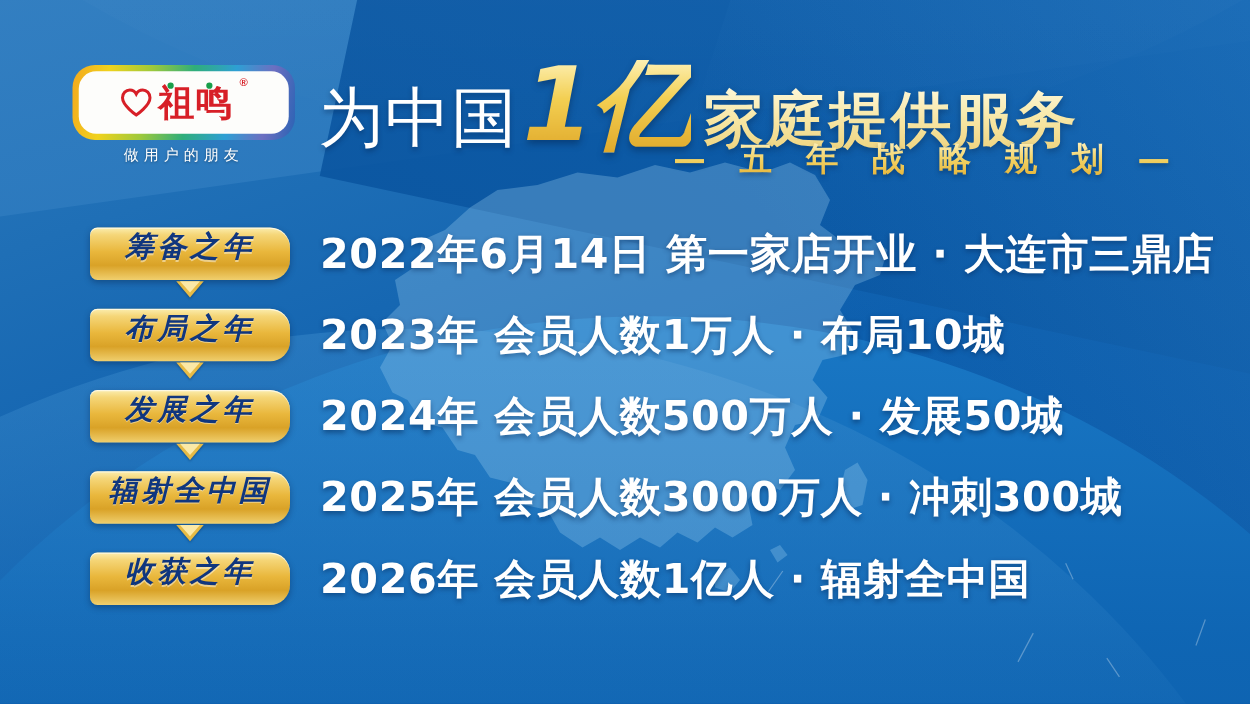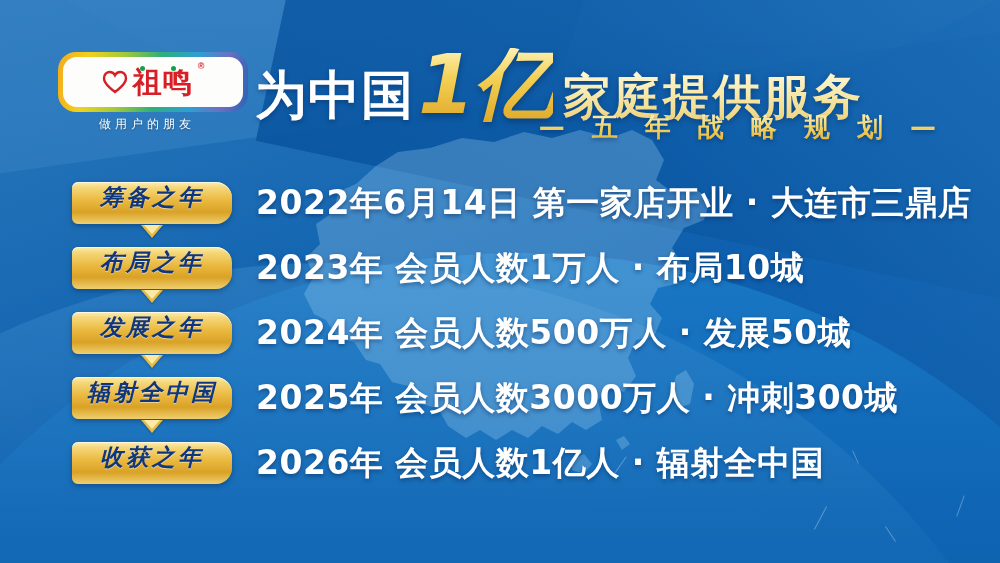--- a/index.html
+++ b/index.html
@@ -57,21 +57,21 @@
 
   
   .map-wrap{
     position:absolute;left:280px;top:108px;width:470px;height:400px;
     opacity:.30;pointer-events:none;
   }
   .map-wrap svg{width:100%;height:100%;display:block;}
 
   
   .logo{
-    position:absolute;left:58px;top:52px;width:178px;height:60px;padding-left:12px;
+    position:absolute;left:58px;top:52px;width:178px;height:60px;
   }
   .logo-plate{
     position:absolute;inset:0;border-radius:18px;
     background:linear-gradient(100deg,#f4a81f 0%,#f0d21c 16%,#9ec93b 34%,#2fae7a 52%,#2e9fd4 70%,#6c6fc1 86%,#2a63b4 100%);
     padding:4px;box-sizing:border-box;
   }
   .logo-inner{
     position:absolute;left:5px;top:5px;right:5px;bottom:5px;
     border-radius:14px;background:#fdfdfb;
     display:flex;align-items:center;justify-content:center;gap:5px;
@@ -98,21 +98,21 @@
     color:#ffffff;font-size:12px;letter-spacing:4px;
     font-family:"DejaVu Sans","Liberation Sans",sans-serif;
     text-shadow:0 1px 2px rgba(0,0,0,.35);
   }
 
   .title-row{
     position:absolute;left:255px;top:48px;display:flex;align-items:baseline;
     white-space:nowrap;
   }
   .t-white{
-    font-size:52px;font-weight:bold;color:#ffffff;letter-spacing:1px;
+    font-size:52px;font-weight:normal;color:#ffffff;letter-spacing:1px;
     font-family:"DejaVu Sans","Liberation Sans",sans-serif;
     text-shadow:0 2px 4px rgba(0,30,70,.38);
   }
   .t-gold-big{
     font-size:82px;font-weight:bold;line-height:.9;
     font-family:"DejaVu Sans","Liberation Sans",sans-serif;
     font-style:italic;
     background:linear-gradient(180deg,#fdf0b2 0%,#f3cf52 42%,#e0a92b 100%);
     -webkit-background-clip:text;background-clip:text;color:transparent;
     -webkit-text-fill-color:transparent;

